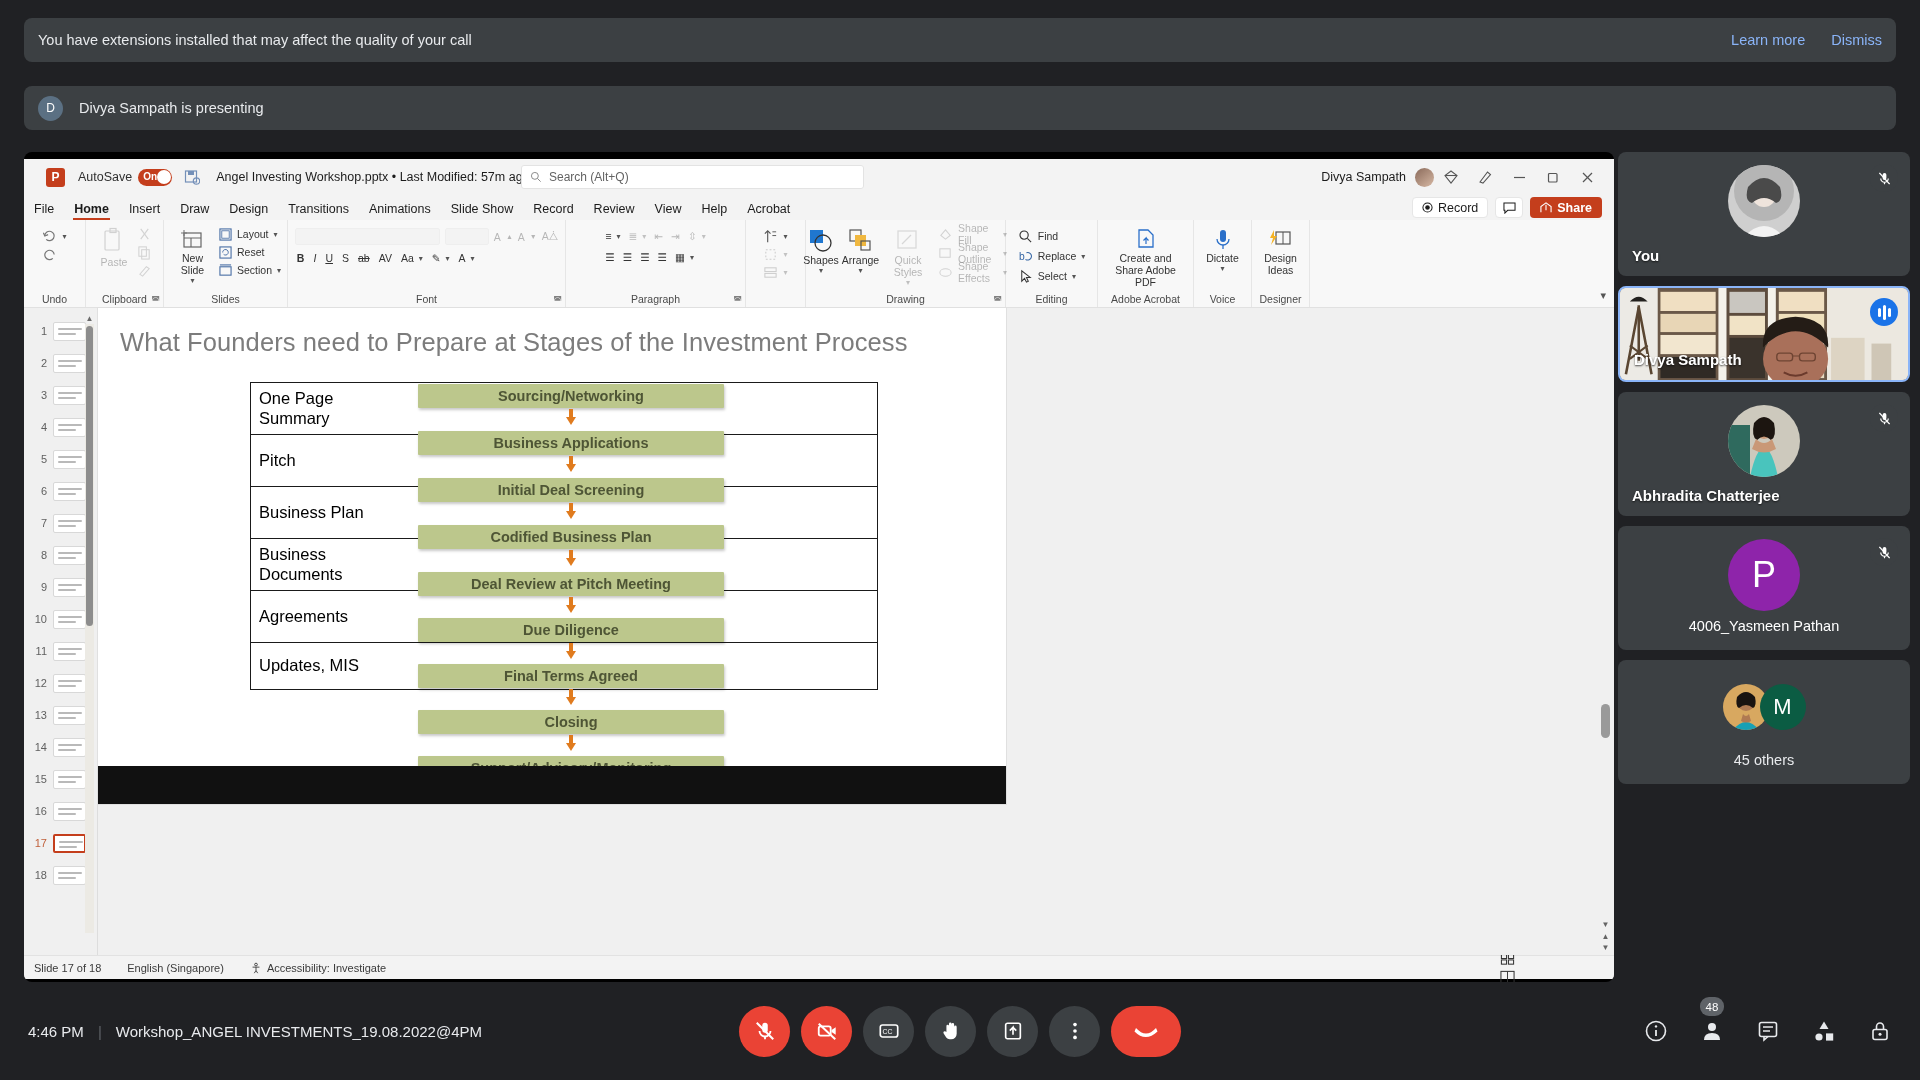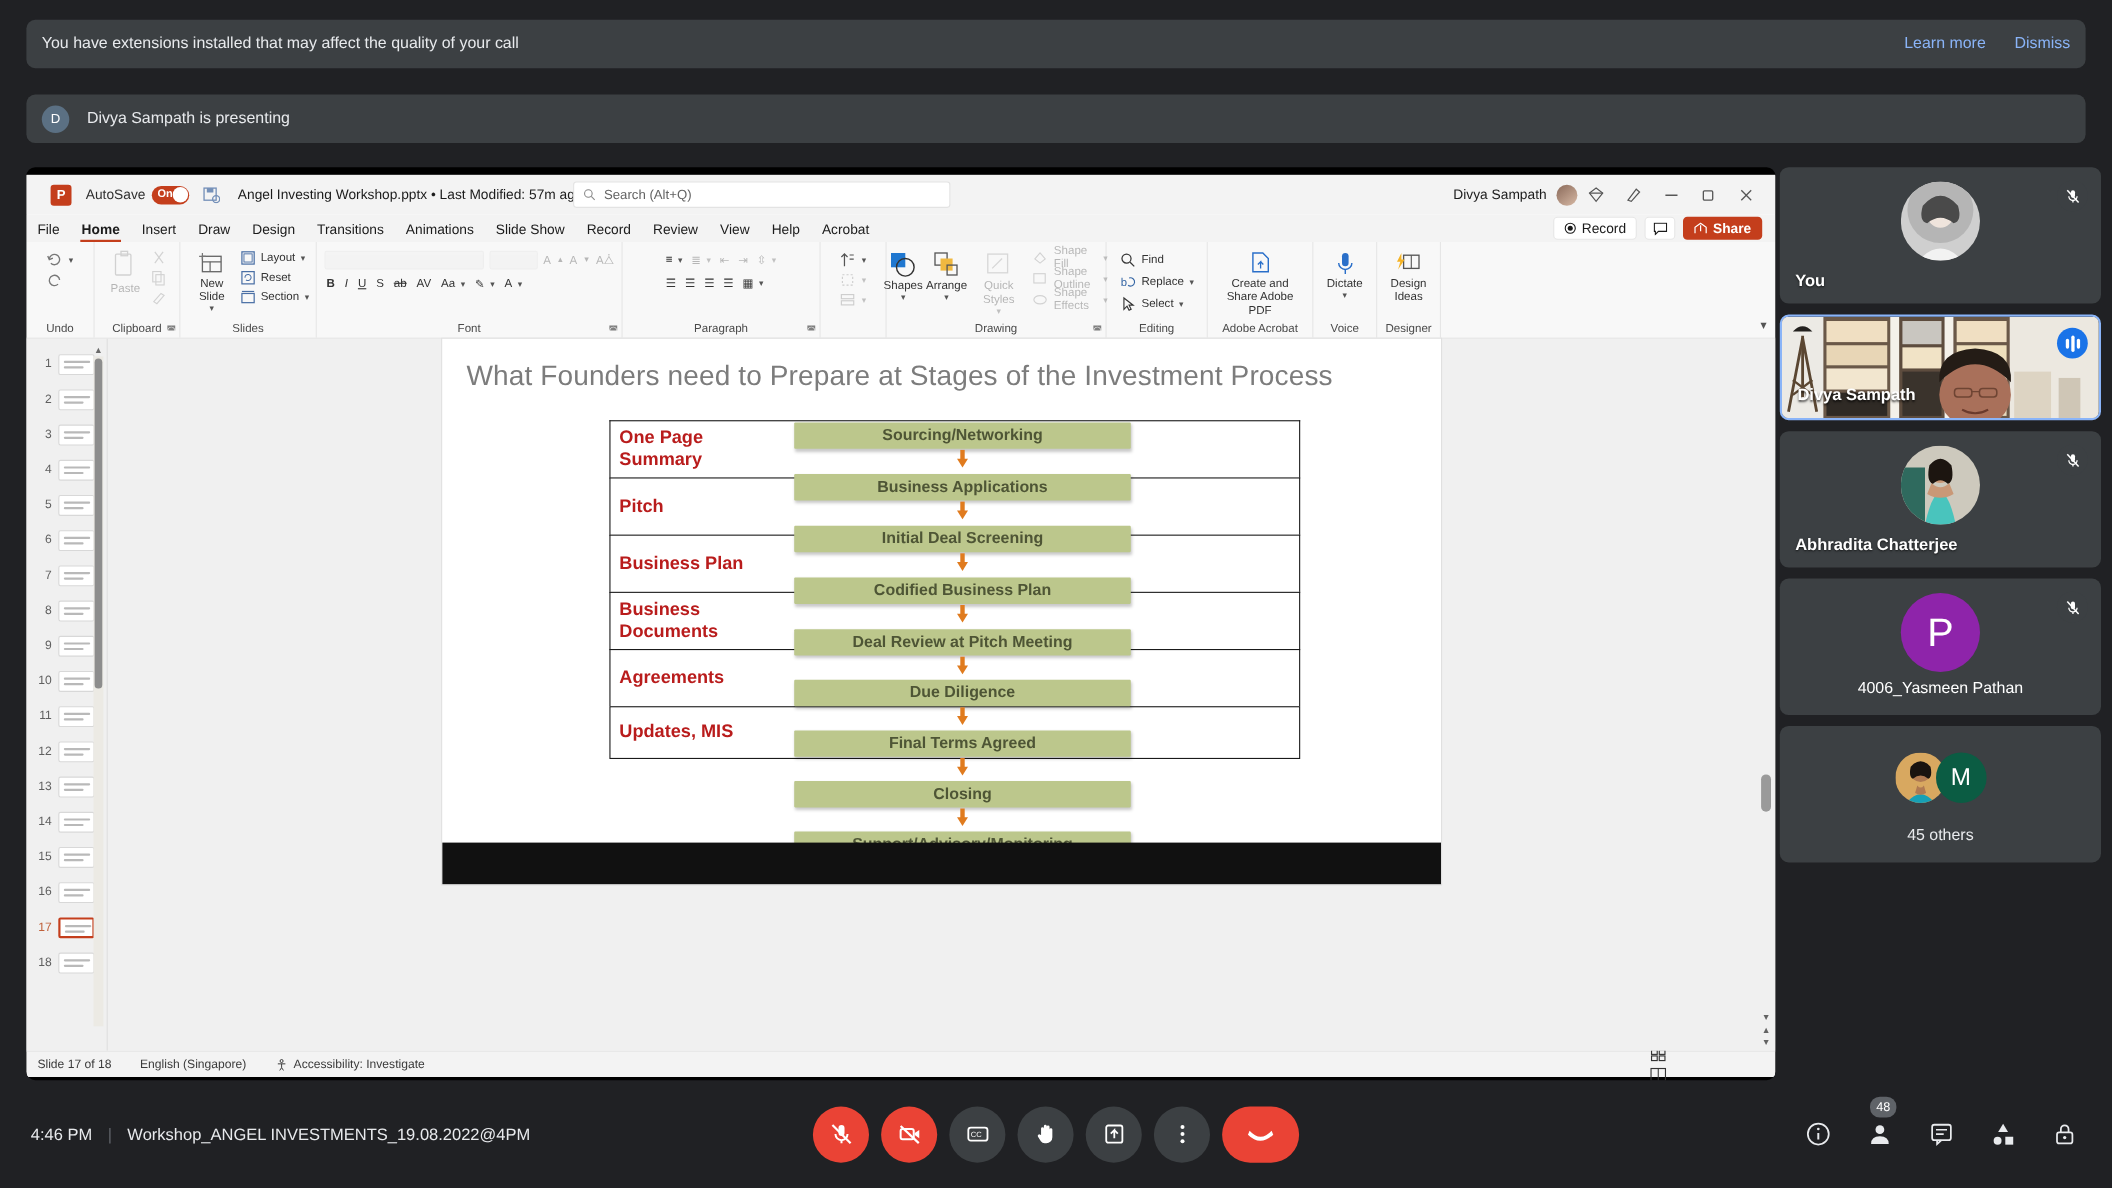--- a/index.html
+++ b/index.html
@@ -111,29 +111,29 @@
   .thumb-n.sel{color:#c0603a;}
   .thumb-box{width:33px;height:19px;background:#fff;border:1px solid #d8d8d8;border-radius:2px;
     position:relative;overflow:hidden;}
   .thumb-box.sel{border:2px solid #c43e1c;}
   .tl{position:absolute;background:#b9b9b9;height:2px;border-radius:1px;}
   .thumbs-scroll{position:absolute;right:3px;top:6px;width:9px;bottom:22px;}
   .ts-track{position:absolute;top:10px;bottom:0;left:0;width:9px;background:#eceae4;}
   .ts-thumb{position:absolute;top:12px;left:1px;width:7px;height:300px;background:#8d8d8d;border-radius:4px;}
   .ts-up{position:absolute;top:0;left:0;width:9px;text-align:center;font-size:8px;color:#6b6b6b;}
 
-  .slide-wrap{flex:1;position:relative;background:#f0f0f0;display:flex;align-items:flex-start;justify-content:center;}
+  .slide-wrap{flex:1;position:relative;background:#f0f0f0;display:flex;align-items:flex-start;}
   .slide{margin-top:0px;width:908px;height:496px;background:#fff;position:relative;
          box-shadow:0 0 0 1px #e0e0e0;overflow:hidden;}
   .slide-title{position:absolute;left:22px;top:20px;right:20px;font-size:25.5px;
     color:#7c7c7c;font-family:"Liberation Sans",sans-serif;letter-spacing:.1px;}
   .diagram{position:absolute;left:152px;top:74px;width:628px;}
   .drow{display:flex;align-items:stretch;border:1.4px solid #1a1a1a;border-bottom:none;position:relative;}
   .drow:last-child{border-bottom:1.4px solid #1a1a1a;}
-  .dlabel{width:155px;font-size:16.5px;font-weight:bold;color:#b91c1c;
+  .dlabel{width:155px;font-size:16.5px;font-weight:normal;color:#000000;
     padding:9px 0 9px 8px;line-height:1.18;display:flex;align-items:center;}
   .dright{flex:1;}
   .dbars{position:absolute;left:152px;top:74px;width:628px;pointer-events:none;}
   .bar{position:absolute;height:24px;background:#bcc78c;border-radius:1px;
        box-shadow:1px 2px 3px rgba(0,0,0,.22);
        display:flex;align-items:center;justify-content:center;
        font-size:14.5px;font-weight:bold;color:#4e5535;}
   .arrow{position:absolute;width:0;height:0;}
   .arrow i{position:absolute;left:-2px;top:0;width:4px;height:10px;background:#e07b1e;}
   .arrow b{position:absolute;left:-5.5px;top:8px;width:0;height:0;
@@ -183,21 +183,21 @@
   
   #bottom{position:absolute;left:0;right:0;bottom:0;height:98px;display:flex;align-items:center;}
   .meetinfo{position:absolute;left:28px;display:flex;align-items:center;gap:14px;font-size:15px;color:#e8eaed;}
   .meetinfo .sep{color:#5f6368;}
   .ctrls{position:absolute;left:50%;transform:translateX(-50%);display:flex;align-items:center;gap:11px;}
   .cbtn{width:51px;height:51px;border-radius:50%;background:#3c4043;
      display:flex;align-items:center;justify-content:center;cursor:pointer;}
   .cbtn.red{background:#ea4335;}
   .cbtn.hang{width:70px;height:51px;border-radius:26px;background:#ea4335;}
   .rightctrls{position:absolute;right:28px;display:flex;align-items:center;gap:26px;}
-  .ricon{width:30px;height:30px;display:flex;align-items:center;justify-content:center;position:relative;cursor:pointer;}
+  .ricon{width:30px;height:30px;display:flex;align-items:center;justify-content:flex-end;position:relative;cursor:pointer;}
   .badge{position:absolute;top:-19px;left:6px;background:#5f6368;color:#fff;border-radius:9px;
     min-width:24px;height:19px;display:flex;align-items:center;justify-content:center;font-size:11.5px;}
 </style>
 </head>
 <body>
 
 <div class="banner" id="extBanner">
   <div class="bmsg">You have extensions installed that may affect the quality of your call</div>
   <div class="blink">Learn more</div>
   <div class="blink">Dismiss</div>

